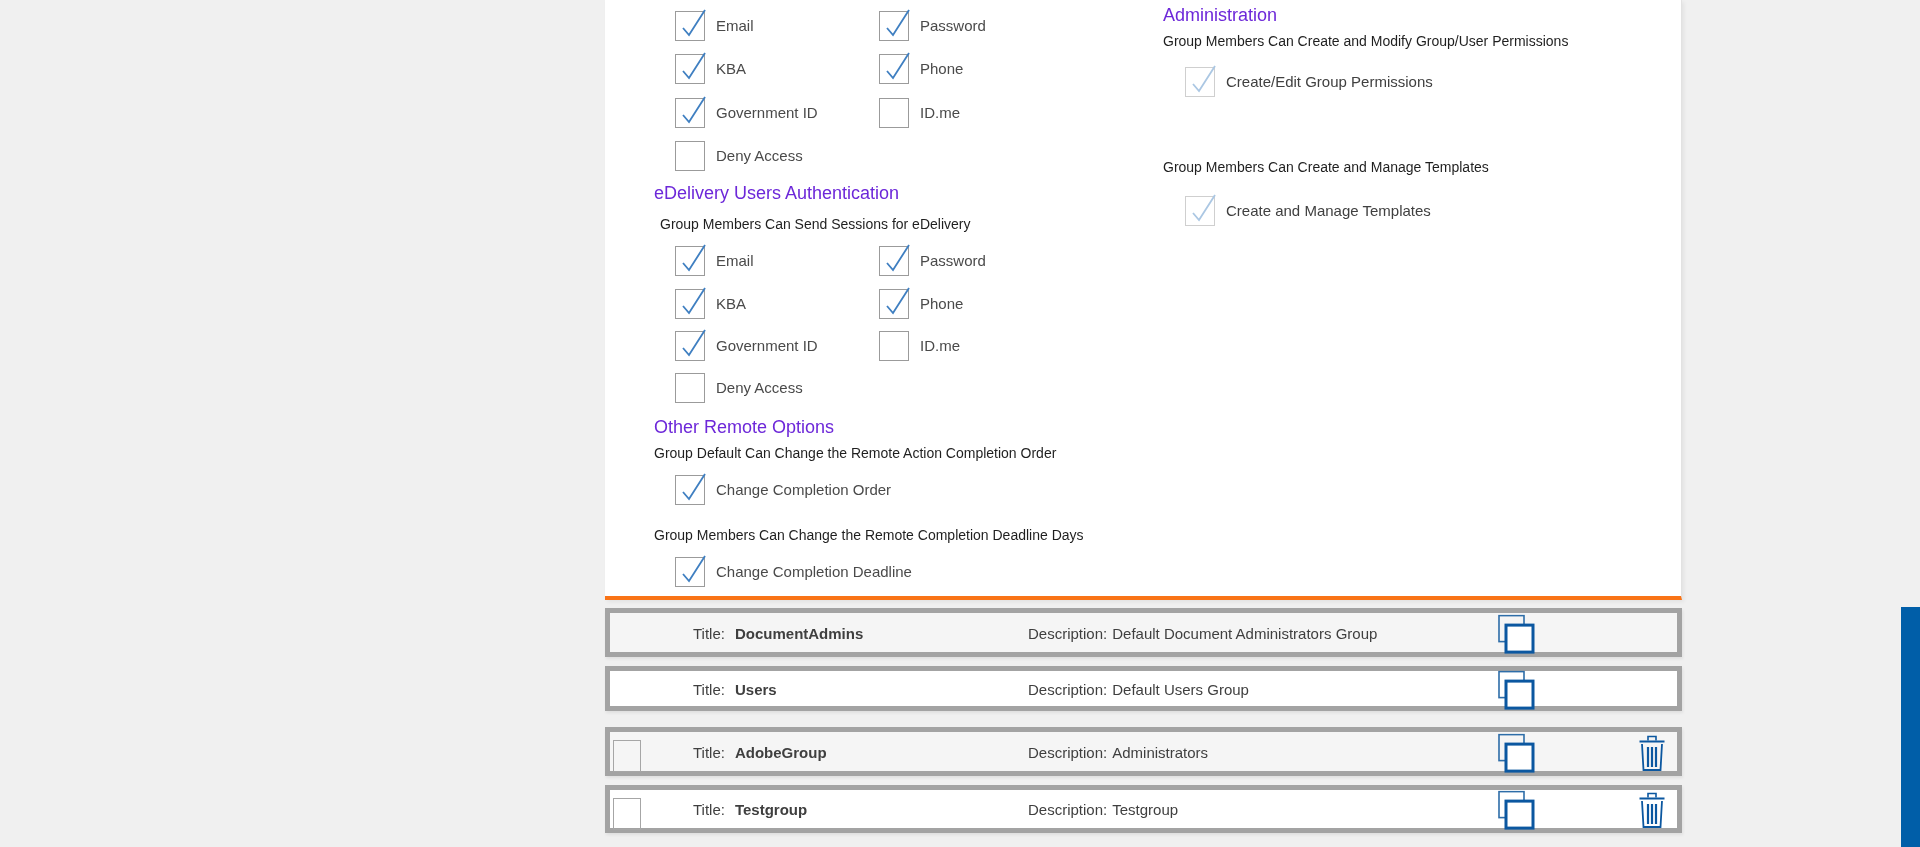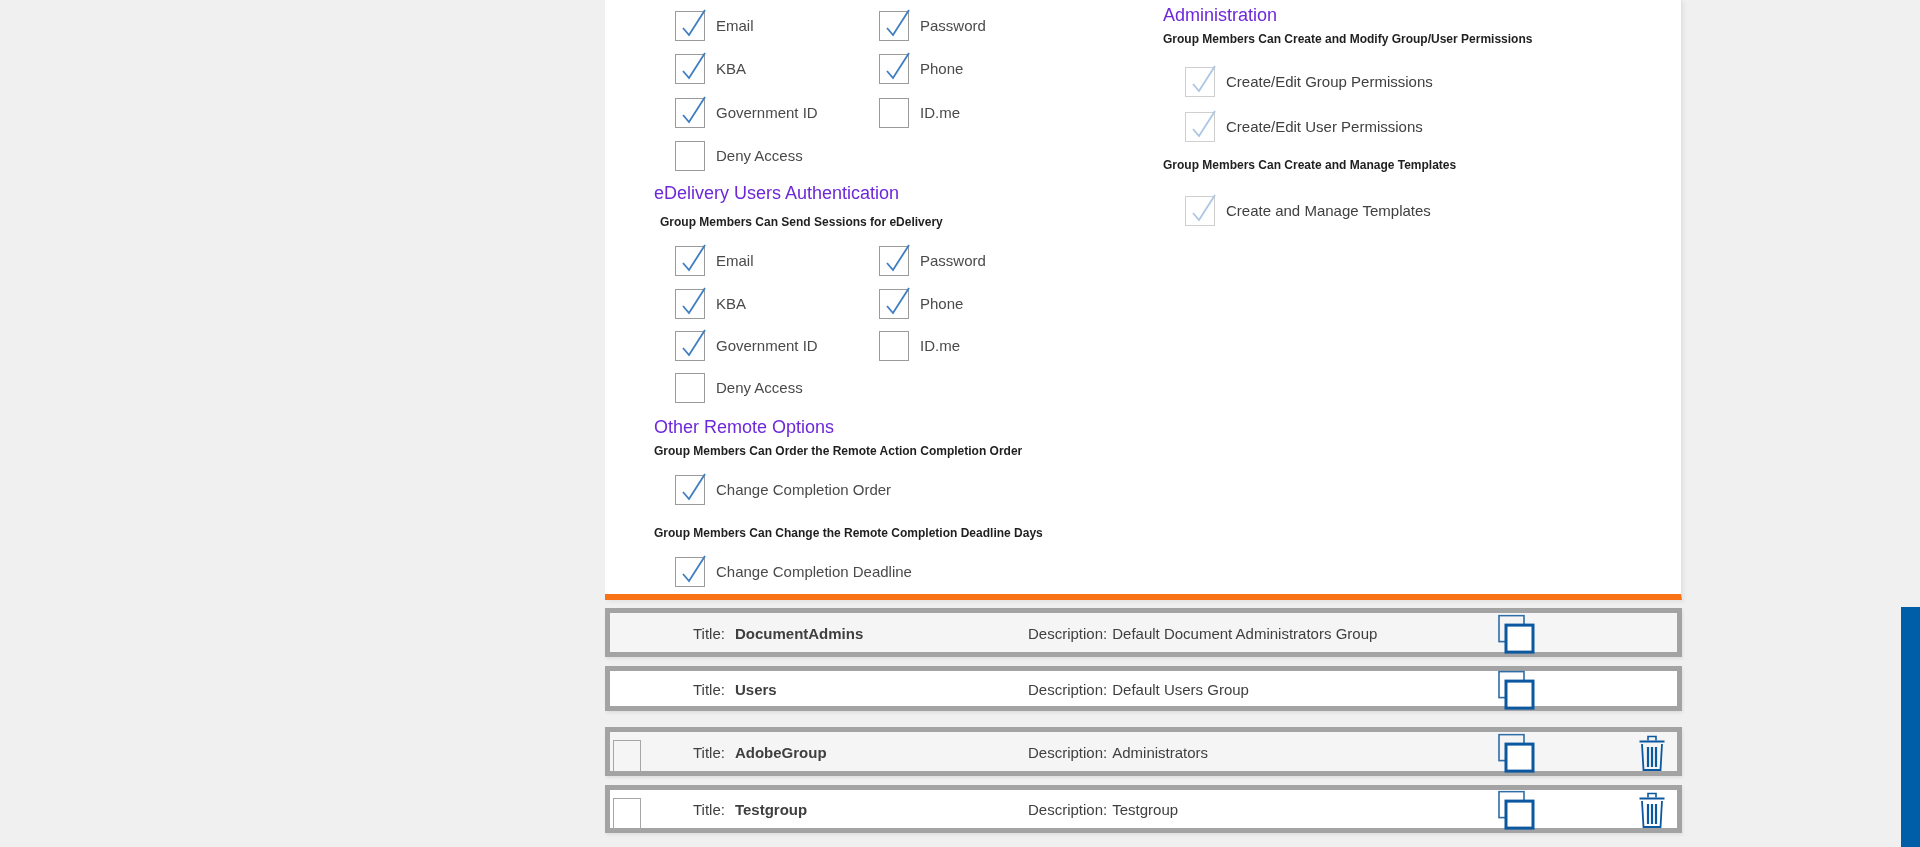--- a/index.html
+++ b/index.html
@@ -1,24 +1,24 @@
 <!DOCTYPE html>
 <html><head>
 <meta charset="utf-8">
 <style>
   html,body{margin:0;padding:0;}
   body{font-family:"Liberation Sans", sans-serif; background:#f0f0f0;}
   .page{position:relative;width:1920px;height:847px;background:#f0f0f0;overflow:hidden;}
 
   
   .panel{position:absolute;left:605px;top:0;width:1077px;height:600px;background:#fff;
-         box-sizing:border-box;border-right:1px solid #e2e2e2;border-bottom:6px solid #f97316;
+         box-sizing:border-box;border-right:1px solid #e2e2e2;border-bottom:4px solid #f97316;
          box-shadow:2px 2px 4px rgba(0,0,0,0.06);}
   .sec-title{position:absolute;font-size:18px;font-weight:400;color:#6d28d9;white-space:nowrap;line-height:1.15;}
-  .sec-sub{position:absolute;font-size:12px;font-weight:700;color:#1f1f1f;white-space:nowrap;line-height:1.15;}
+  .sec-sub{position:absolute;font-size:14px;font-weight:400;color:#1f1f1f;white-space:nowrap;line-height:1.15;}
 
   .cbrow{position:absolute;display:flex;align-items:center;height:31px;}
   .cb{position:relative;flex:0 0 auto;width:30px;height:30px;border:1px solid #9b9b9b;background:#fff;box-sizing:border-box;}
   .cb svg{position:absolute;left:3px;top:-6px;width:28px;height:36px;overflow:visible;}
   .cb polyline{fill:none;stroke:#3f7fc1;stroke-width:1.8;}
   .cblabel{margin-left:11px;font-size:15px;color:#4a4a4a;white-space:nowrap;}
   .cbrow.disabled .cb{border-color:#cfcfcf;}
   .cbrow.disabled .cb polyline{stroke:#abc7e3;}
   .cbrow.disabled .cblabel{color:#404040;}
 
@@ -145,21 +145,21 @@
           </svg>
         </span>
       <span class="cblabel">Phone</span>
     </div>
     <div class="cbrow" style="left:274px;top:330px">
       <span class="cb"></span>
       <span class="cblabel">ID.me</span>
     </div>
 
     <h2 class="sec-title" style="left:49px;top:417px;margin:0">Other Remote Options</h2>
-    <h3 class="sec-sub" style="left:49px;top:445px;margin:0">Group Members Can Order the Remote Action Completion Order</h3>
+    <h3 class="sec-sub" style="left:49px;top:445px;margin:0">Group Default Can Change the Remote Action Completion Order</h3>
     <div class="cbrow" style="left:70px;top:474px">
       <span class="cb">
           <svg viewBox="0 0 28 36">
             <polyline points="4,22 10,29 26,4"></polyline>
           </svg>
         </span>
       <span class="cblabel">Change Completion Order</span>
     </div>
     <h3 class="sec-sub" style="left:49px;top:527px;margin:0">Group Members Can Change the Remote Completion Deadline Days</h3>
     <div class="cbrow" style="left:70px;top:556px">
@@ -173,28 +173,20 @@
 
     <h2 class="sec-title" style="left:558px;top:5px;margin:0">Administration</h2>
     <h3 class="sec-sub" style="left:558px;top:33px;margin:0">Group Members Can Create and Modify Group/User Permissions</h3>
     <div class="cbrow disabled" style="left:580px;top:66px">
       <span class="cb">
           <svg viewBox="0 0 28 36">
             <polyline points="4,22 10,29 26,4"></polyline>
           </svg>
         </span>
       <span class="cblabel">Create/Edit Group Permissions</span>
-    </div>
-    <div class="cbrow disabled" style="left:580px;top:111px">
-      <span class="cb">
-          <svg viewBox="0 0 28 36">
-            <polyline points="4,22 10,29 26,4"></polyline>
-          </svg>
-        </span>
-      <span class="cblabel">Create/Edit User Permissions</span>
     </div>
     <h3 class="sec-sub" style="left:558px;top:159px;margin:0">Group Members Can Create and Manage Templates</h3>
     <div class="cbrow disabled" style="left:580px;top:195px">
       <span class="cb">
           <svg viewBox="0 0 28 36">
             <polyline points="4,22 10,29 26,4"></polyline>
           </svg>
         </span>
       <span class="cblabel">Create and Manage Templates</span>
     </div>

